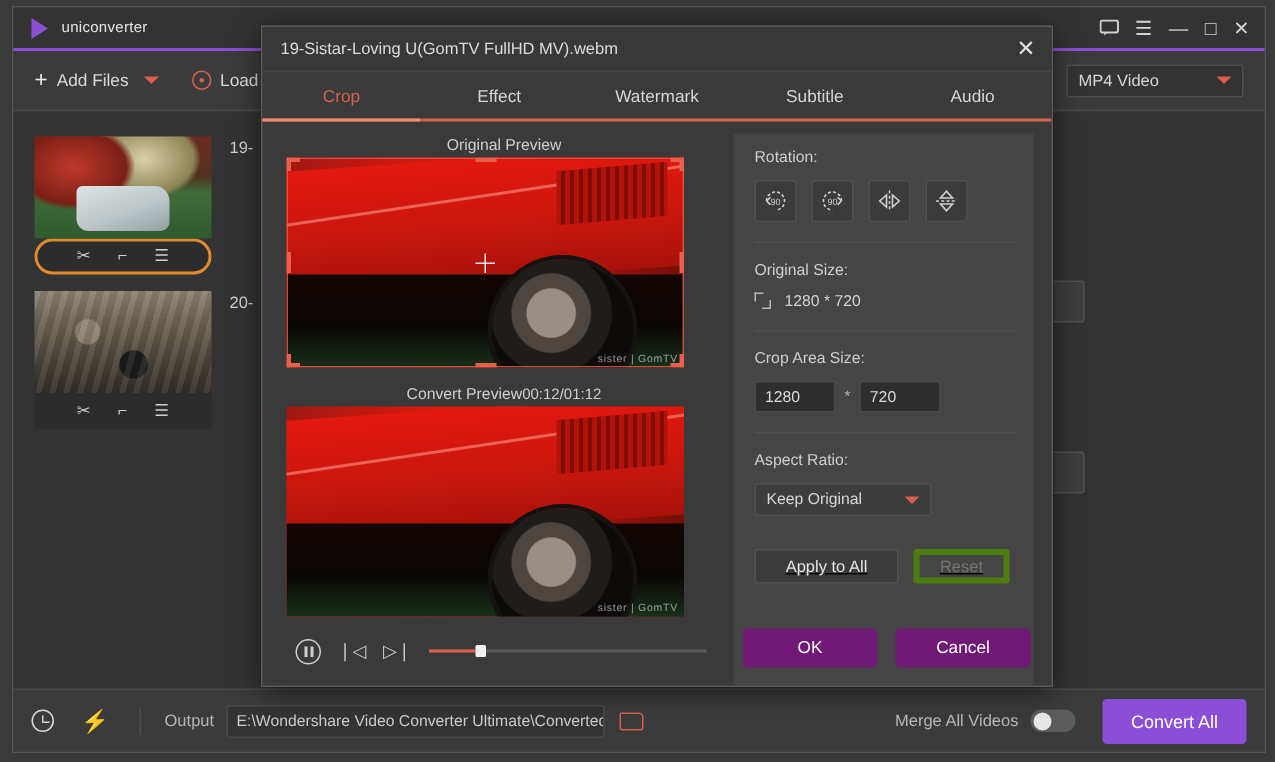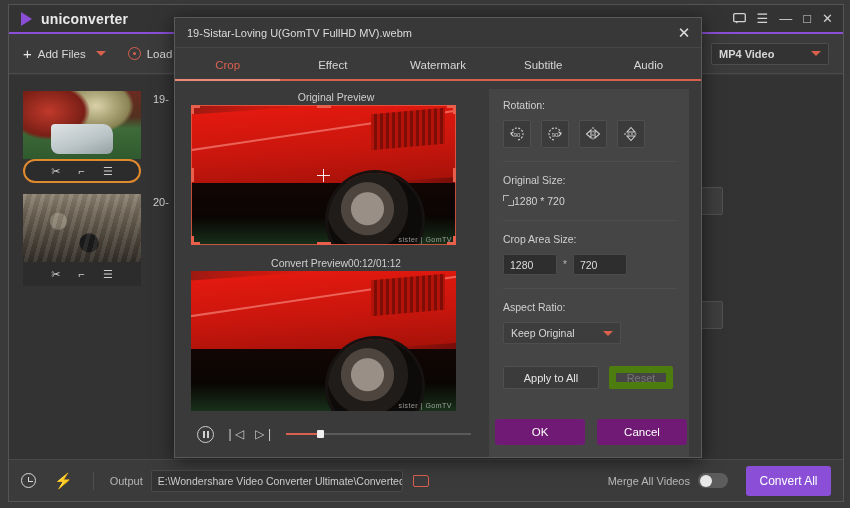--- a/index.html
+++ b/index.html
@@ -32,22 +32,22 @@
   }
   .logo-triangle {
     width: 0; height: 0;
     border-left: 11px solid #8a4fd6;
     border-top: 7px solid transparent;
     border-bottom: 7px solid transparent;
     margin-right: 9px;
   }
   .app-title {
     color: #e8e8e8;
-    font-size: 14px;
-    font-weight: bold;
+    font-size: 10px;
+    font-weight: normal;
     letter-spacing: .2px;
   }
   .titlebar-right {
     margin-left: auto;
     display: flex;
     align-items: center;
     gap: 11px;
     padding-right: 4px;
   }
   .tb-icon {
@@ -121,21 +121,20 @@
     margin-left: auto;
     width: 118px; height: 22px;
     background: #333;
     border: 1px solid #4e4e4e;
     border-radius: 2px;
     display: flex;
     align-items: center;
     padding: 0 7px;
     color: #d8d8d8;
     font-size: 11px;
-    font-weight: bold;
   }
 
   
   .filelist {
     position: absolute;
     left: 0; top: 70px; right: 0; bottom: 42px;
     background: #333333;
     padding: 10px 14px;
     overflow: hidden;
   }
@@ -308,21 +307,21 @@
   }
   .toggle::after {
     content: "";
     position: absolute;
     left: 1.5px; top: 1.5px;
     width: 12px; height: 12px;
     border-radius: 50%;
     background: #e9e9e9;
   }
   .convert-all {
-    width: 85px; height: 30px;
+    width: 96px; height: 30px;
     background: #8a4fd6;
     border-radius: 3px;
     color: #fff;
     font-size: 12px;
     display: flex;
     align-items: center;
     justify-content: center;
   }
 
   
@@ -559,20 +558,21 @@
     justify-content: center;
   }
   .rp-sep {
     height: 1px;
     background: #4f4f4f;
     margin: 13px 0 12px 0;
   }
   .size-row {
     display: flex;
     align-items: flex-start;
+    gap: 9px;
     color: #d2d2d2;
     font-size: 10.5px;
   }
   .expand-ico {
     width: 11px; height: 11px;
     position: relative;
   }
   .expand-ico::before, .expand-ico::after {
     content: "";
     position: absolute;
@@ -606,34 +606,35 @@
     display: flex;
     align-items: center;
     padding: 0 7px;
     color: #d8d8d8;
     font-size: 10.5px;
   }
   .rp-buttons {
     display: flex;
     gap: 10px;
     margin-top: 22px;
+    text-decoration: underline;
   }
   .apply-btn {
     width: 96px; height: 23px;
     background: #3b3b3b;
     border: 1px solid #505050;
     border-radius: 2px;
     color: #e4e4e4;
     font-size: 11px;
     display: flex; align-items: center; justify-content: center;
   }
   .reset-btn {
     width: 64px; height: 23px;
     background: #454545;
-    border: 7px solid #4d7c0f;
+    border: 4px solid #4d7c0f;
     border-radius: 2px;
     color: #757575;
     font-size: 11px;
     display: flex; align-items: center; justify-content: center;
   }
   .dlg-footer {
     position: absolute;
     right: 14px; bottom: 12px;
     display: flex;
     gap: 12px;

